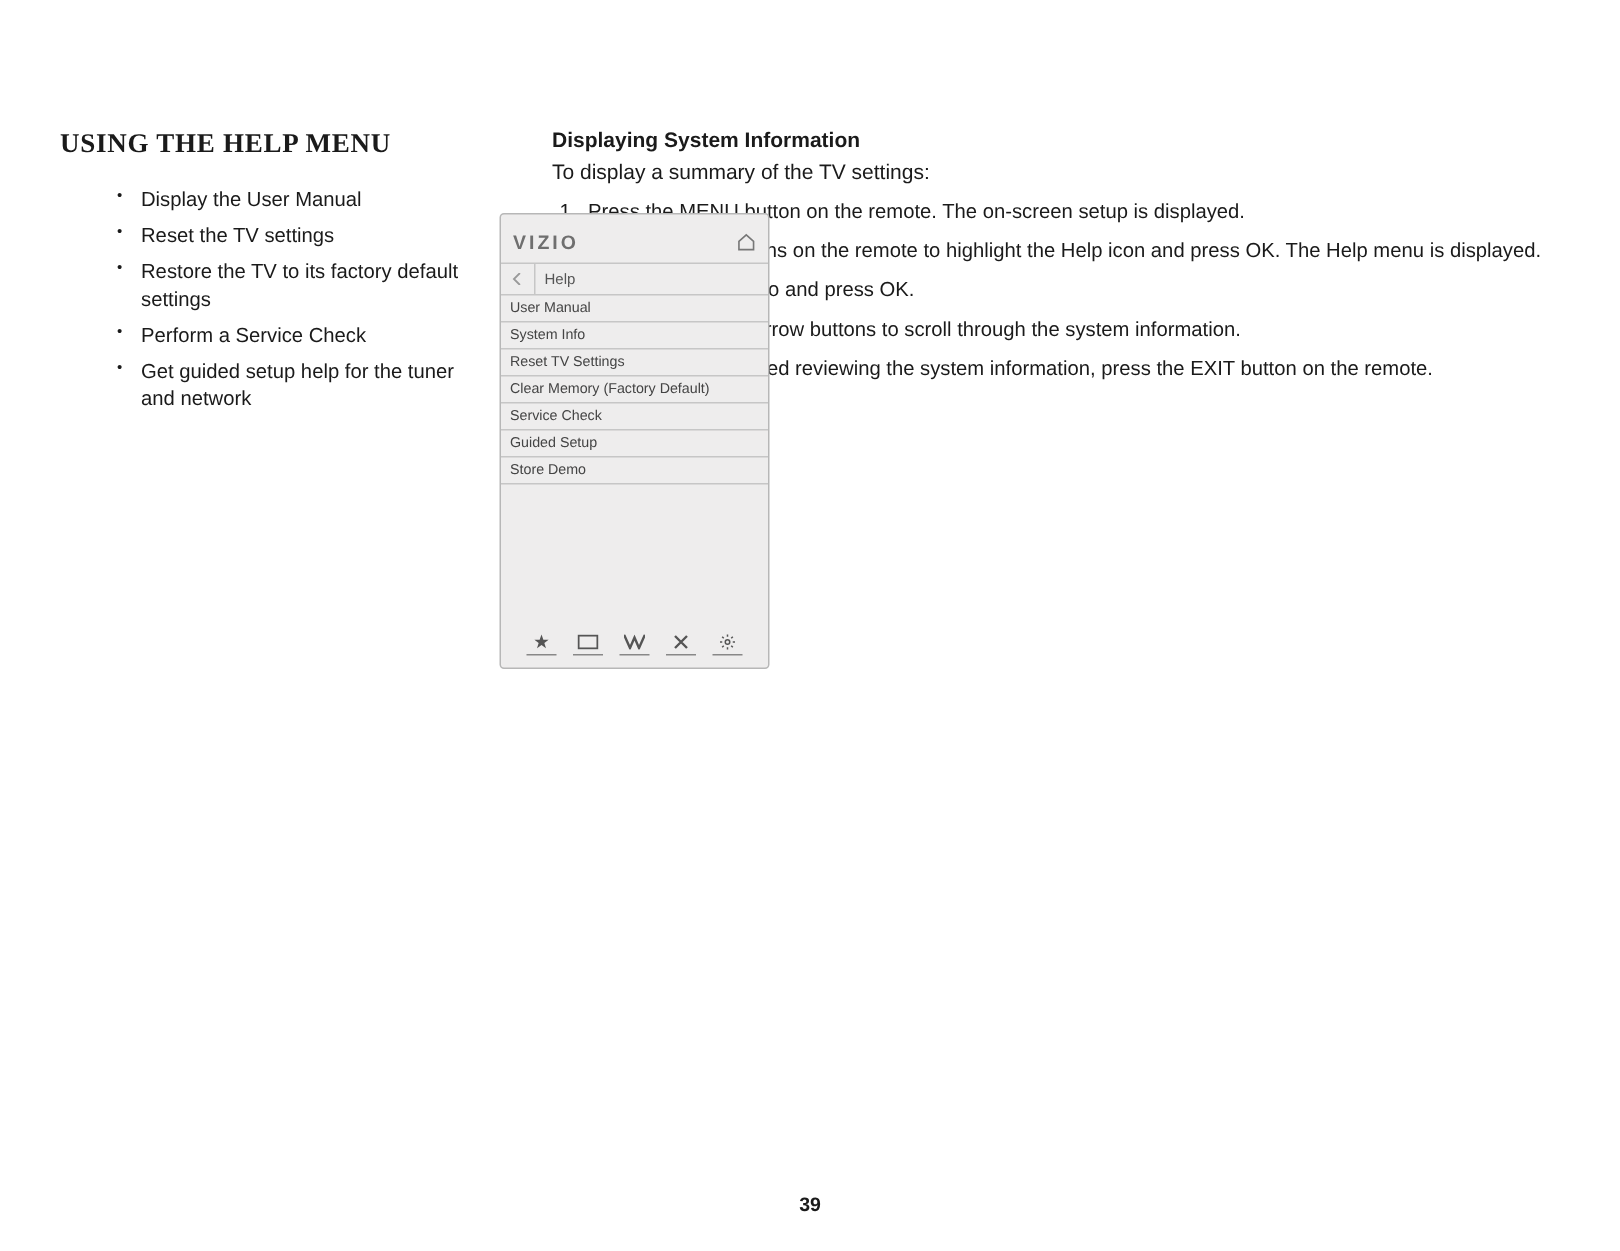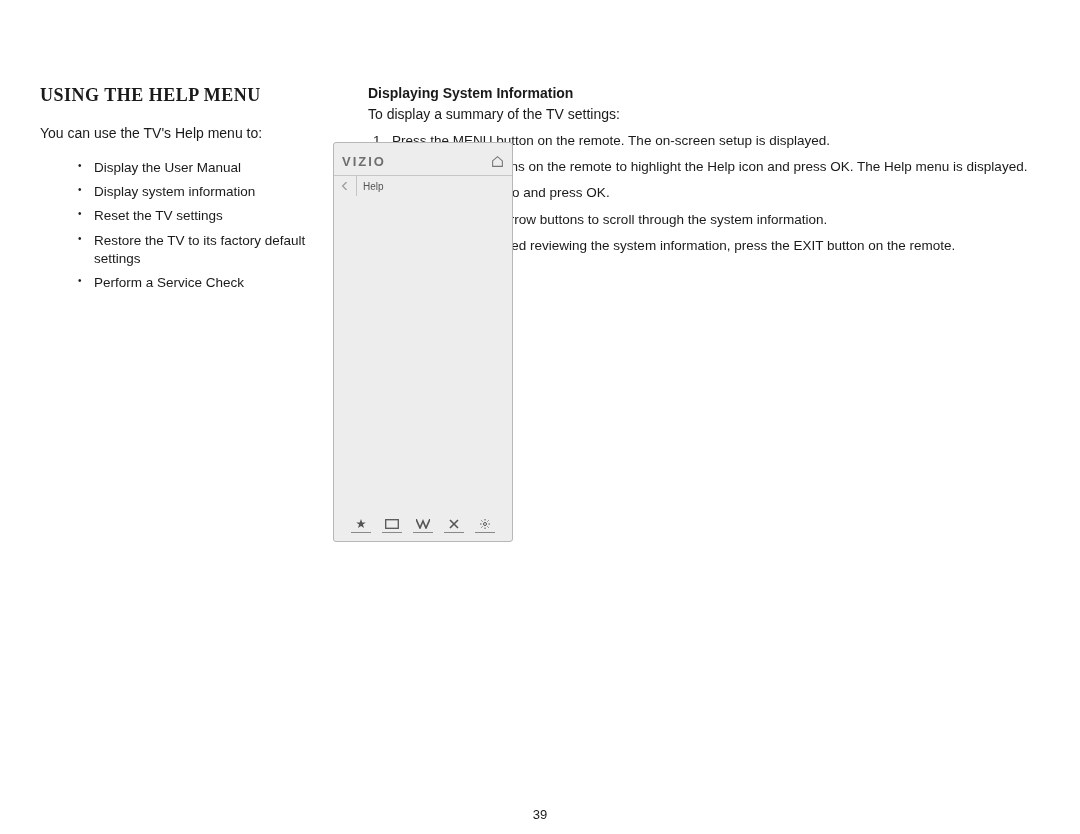--- a/index.html
+++ b/index.html
@@ -60,21 +60,21 @@
   }
   
   .panel-wrap {
     position: absolute;
     left: 333px;
     top: 142px;
     width: 180px;
   }
   .vizio-panel {
     width: 180px;
-    height: 400px;
+    height: 304px;
     background: #eeeded;
     border: 1px solid #b7b7b7;
     border-radius: 3px;
     box-sizing: border-box;
     position: relative;
     overflow: hidden;
   }
   .vz-header {
     display: flex;
     align-items: center;
@@ -146,38 +146,38 @@
     font-size: 13.5px;
   }
   ol li {
     margin: 8px 0;
     line-height: 1.35;
     padding-left: 4px;
   }
   .b { font-weight: 400; }
   .page-num {
     position: absolute;
-    left: 0; right: 0; bottom: 12px;
+    left: 0; right: 0; bottom: 24px;
     text-align: center;
     font-size: 13px;
+    font-weight: bold;
   }
 </style>
 </head>
 <body>
 
 <div class="page">
   <div class="left-col">
     <h1>USING THE HELP MENU</h1>
-    <p class="intro">You can use the TV's Help menu to:</p>
     <ul class="bullets">
       <li>Display the User Manual</li>
-      <li>Display system information</li>
       <li>Reset the TV settings</li>
       <li>Restore the TV to its factory default settings</li>
       <li>Perform a Service Check</li>
+      <li>Get guided setup help for the tuner and network</li>
     </ul>
   </div>
 
   <div class="right-col">
     <h2>Displaying System Information</h2>
     <p class="intro" style="margin-top:4px">To display a summary of the TV settings:</p>
     <ol>
       <li><span>Press the </span><span class="b">MENU</span><span> button on the remote. The on-screen setup is displayed.</span></li>
       <li><span>Use the </span><span class="b">Arrow</span><span> buttons on the remote to highlight the </span><span class="b">Help</span><span> icon and press </span><span class="b">OK</span><span>. The Help menu is displayed.</span></li>
       <li><span>Highlight </span><span class="b">System Info</span><span> and press </span><span class="b">OK</span><span>.</span></li>
@@ -198,20 +198,29 @@
       </span>
     </div>
     <div class="vz-backrow">
       <span class="vz-back">
         <svg width="8" height="8" viewBox="0 0 10 10">
             <path d="M7 0 L2 5 L7 10" fill="none" stroke="#999" stroke-width="1.5"></path>
           </svg>
       </span>
       <span class="vz-title">Help</span>
     </div>
+    <div class="vz-list">
+      <div class="vz-item">User Manual</div>
+      <div class="vz-item">System Info</div>
+      <div class="vz-item">Reset TV Settings</div>
+      <div class="vz-item">Clear Memory (Factory Default)</div>
+      <div class="vz-item">Service Check</div>
+      <div class="vz-item">Guided Setup</div>
+      <div class="vz-item">Store Demo</div>
+    </div>
     <div class="vz-footer">
       <span>
           <svg width="12" height="12" viewBox="0 0 24 24" fill="#555">
             <path d="M12 2l2.5 7h7l-5.7 4.2 2.2 7L12 16l-6 4.2 2.2-7L2.5 9h7z"></path>
           </svg>
         </span>
       <span>
           <svg width="14" height="10" viewBox="0 0 14 10" fill="none" stroke="#555" stroke-width="1.3">
             <rect x="0.7" y="0.7" width="12.6" height="8.6"></rect>
           </svg>

